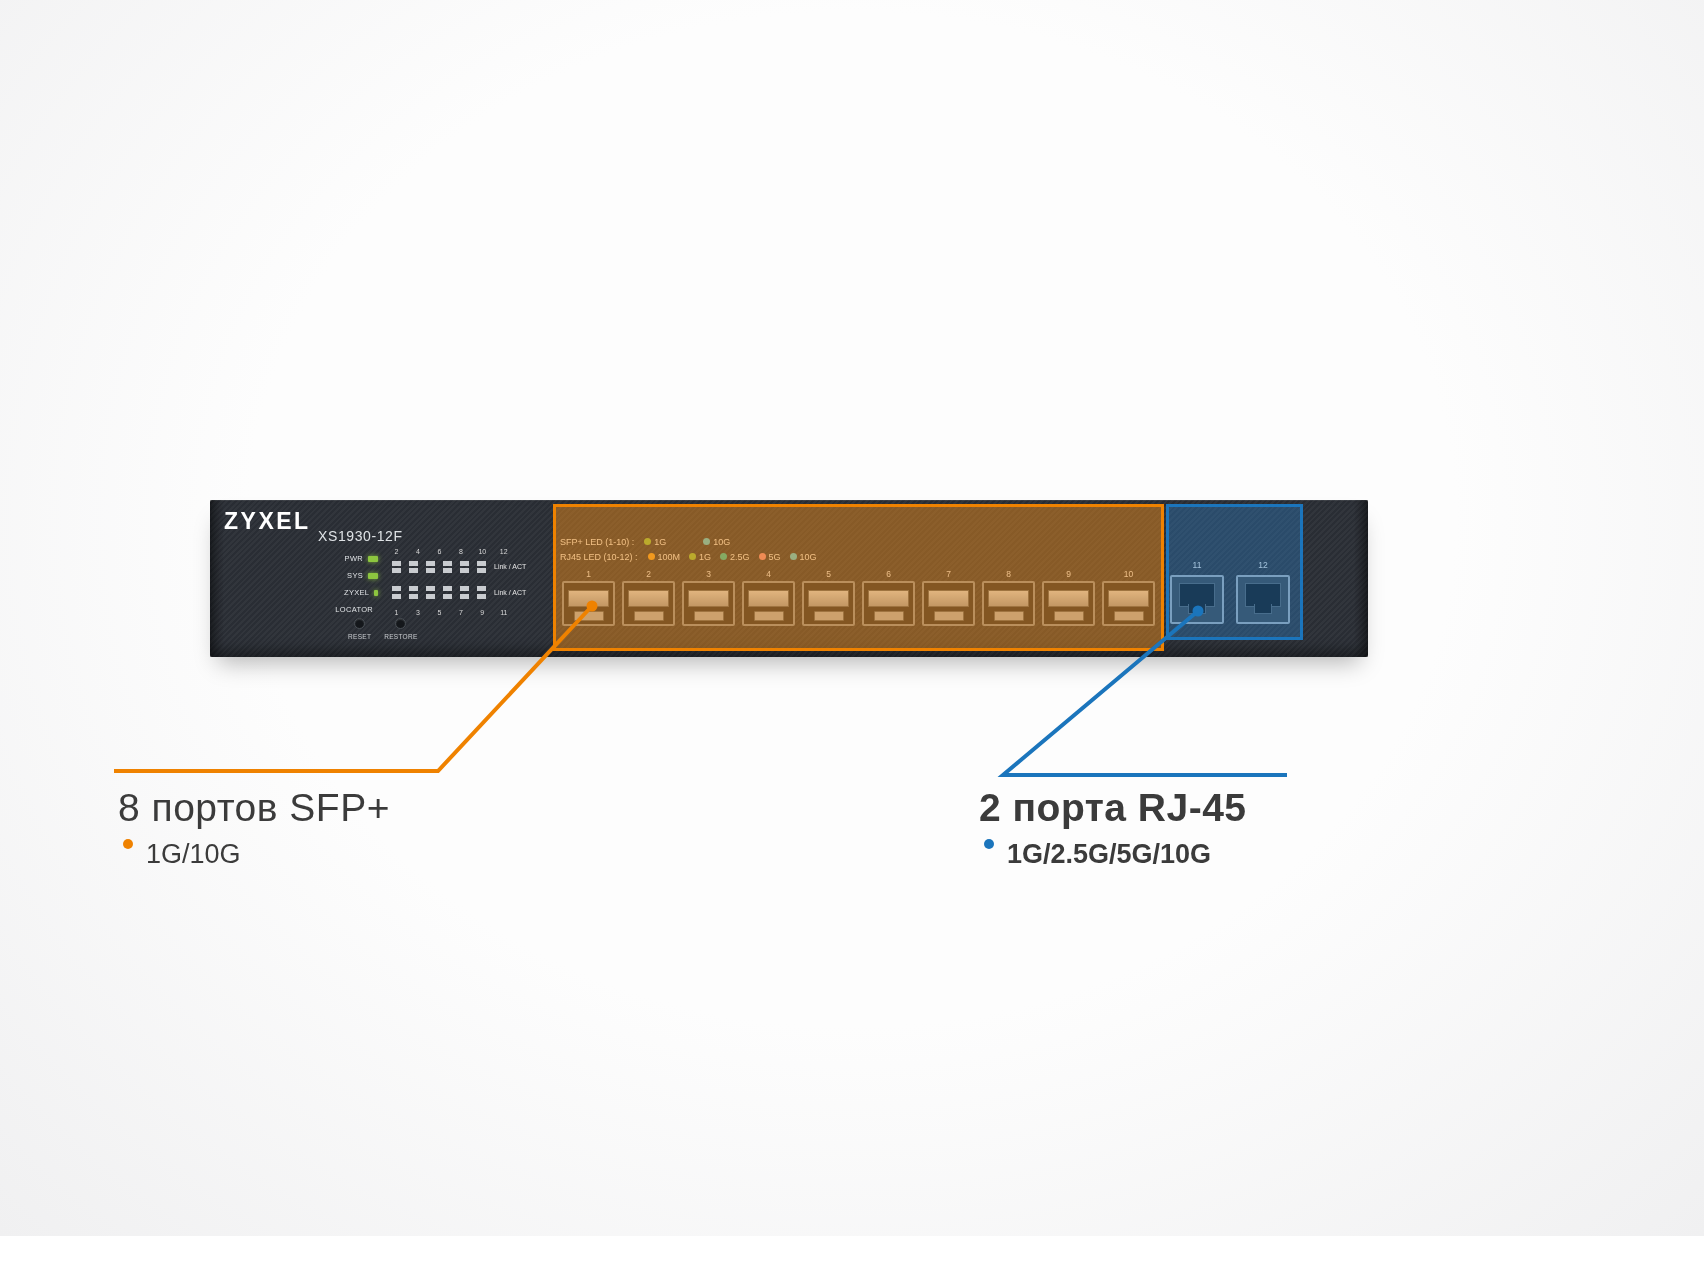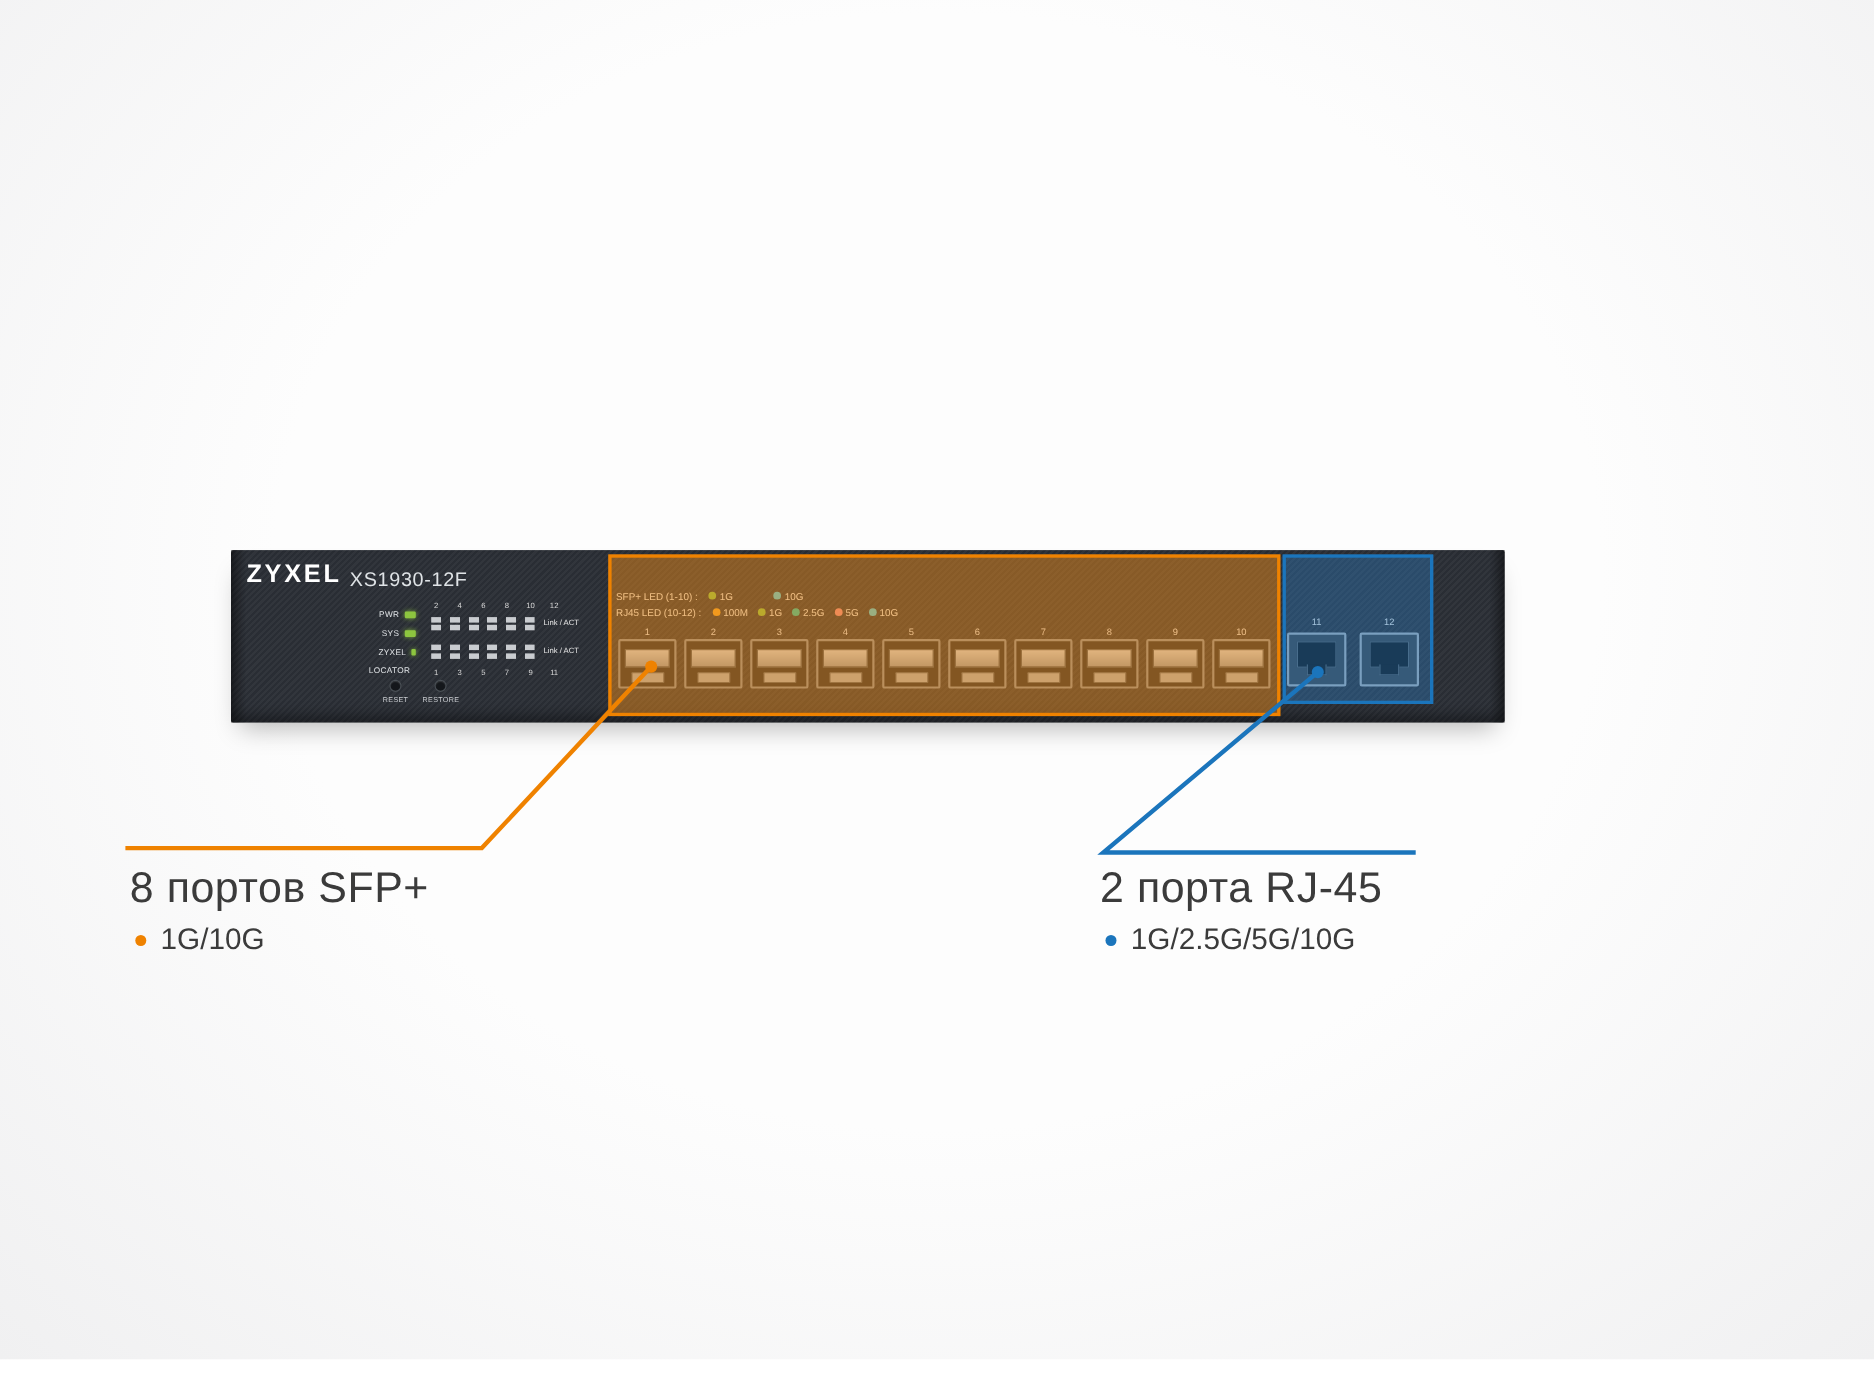--- a/index.html
+++ b/index.html
@@ -20,21 +20,21 @@
                 inset 0 -7px 12px rgba(0,0,0,0.38),
                 0 14px 22px -8px rgba(0,0,0,0.28);
   }
   .switch::before { content:""; position:absolute; left:0; top:0; bottom:0; width:14px;
     background:linear-gradient(90deg, rgba(0,0,0,0.35), transparent); }
   .switch::after { content:""; position:absolute; right:0; top:0; bottom:0; width:14px;
     background:linear-gradient(270deg, rgba(0,0,0,0.35), transparent); }
 
   .brand { position:absolute; left:14px; top:8px; font-size:23px; font-weight:bold;
     letter-spacing:2.5px; color:#ffffff; }
-  .model { position:absolute; left:108px; top:17px; font-size:18px; letter-spacing:0.6px; color:#dfe3e6; }
+  .model { position:absolute; left:108px; top:28px; font-size:14px; letter-spacing:0.6px; color:#dfe3e6; }
 
   
   .status-block { position:absolute; left:116px; top:50px; }
   .status-row { display:flex; align-items:center; justify-content:flex-end; gap:5px; width:52px; height:17px; }
   .status-label { font-size:7.5px; color:#dfe2e5; letter-spacing:0.3px;padding-left:18px; }
   .status-led { width:10px; height:6px; border-radius:1px; box-shadow:0 0 5px rgba(141,198,63,0.85); }
   .status-row:nth-child(4) .status-led { box-shadow:none; }
 
   
   .led-matrix { position:absolute; left:182px; top:40px; }
@@ -90,25 +90,25 @@
   .overlay-blue { left:1166px; top:504px; width:137px; height:136px;
     border:3px solid #1b75bc; background:rgba(45,125,195,0.38); }
 
   
   .lines { position:absolute; left:0; top:0; pointer-events:none; }
   .lines polyline { fill:none; stroke-width:4px; }
 
   
   .callout { position:absolute; color:#3b3b3b; }
   .callout-title { font-size:39px; letter-spacing:0.5px; }
-  .callout-bullet { display:flex; align-items:center; gap:13px; margin-top:9px;
+  .callout-bullet { display:flex; align-items:flex-start; gap:13px; margin-top:9px;
     font-size:27px; padding-left:5px; }
   .bullet { width:10px; height:10px; border-radius:50%; flex:0 0 auto; }
   .callout-sfp { left:118px; top:786px; }
-  .callout-rj45 { left:1000px; top:786px; }
+  .callout-rj45 { left:979px; top:786px;font-weight:bold; }
 </style>
 </head>
 <body>
 
 <div class="page">
 
   <div class="switch">
     <span class="brand">ZYXEL</span>
     <span class="model">XS1930-12F</span>
 

